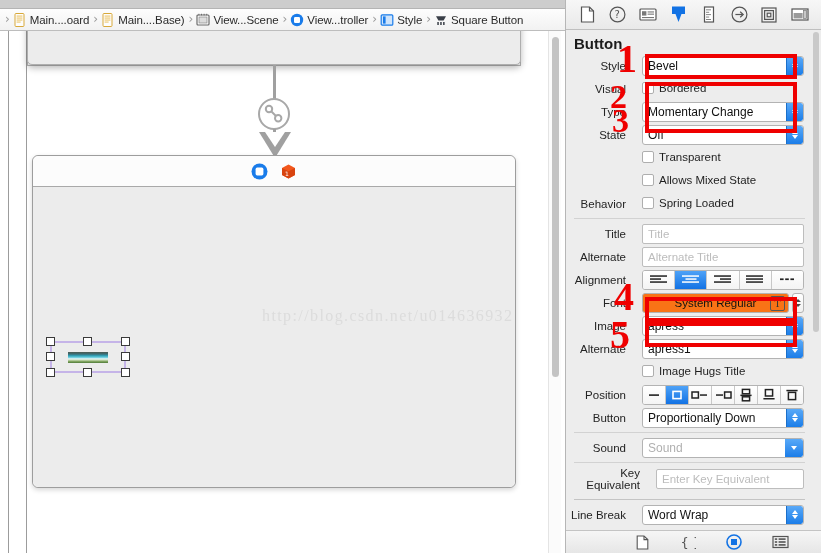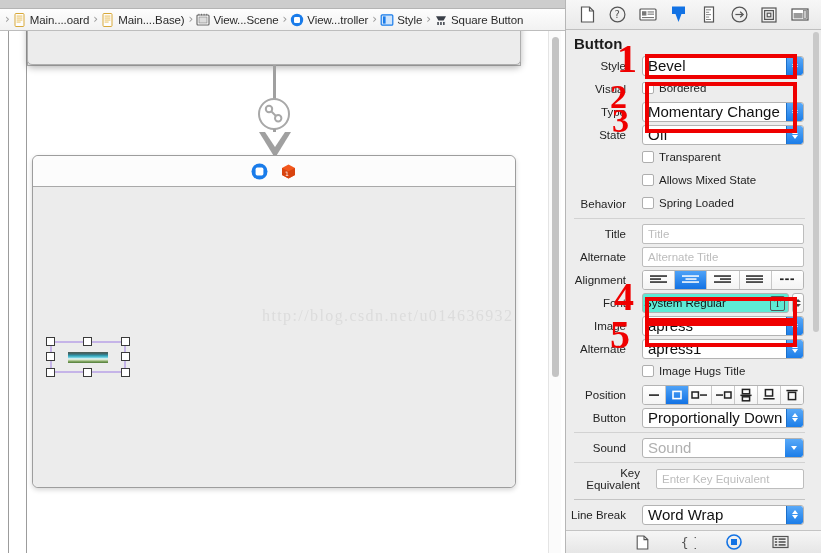--- a/index.html
+++ b/index.html
@@ -154,21 +154,21 @@
 
   .row { display: flex; align-items: center; min-height: 21px; margin-bottom: 2px; position: relative; }
   .lbl {
     width: 76px; text-align: right; padding-right: 16px;
     font-size: 11.5px; color: #242424; flex: 0 0 auto;
   }
   .fld { flex: 1 1 auto; margin-right: 9px; position: relative; }
 
   .combo {
     height: 20px; background: #fff; border: 1px solid #b3b3b3; border-radius: 3px;
-    display: flex; align-items: center; font-size: 15px; color: #111;
+    display: flex; align-items: center; font-size: 12px; color: #111;
     padding-left: 5px; position: relative; overflow: hidden;
   }
   .combo.ph { color: #b0b0b0; }
   .stepper-blue {
     position: absolute; right: 0; top: 0; width: 17px; height: 100%;
     background: linear-gradient(#59a9f8,#1b7de8);
     border-left: 1px solid #1b6fc9;
     display: flex; flex-direction: column; align-items: center; justify-content: center;
     border-radius: 0 2px 2px 0;
   }
@@ -195,23 +195,23 @@
     overflow: hidden; background: #fff;
   }
   .seg-item {
     flex: 1 1 0; display: flex; align-items: center; justify-content: center;
     border-right: 1px solid #c8c8c8; background: linear-gradient(#ffffff,#f4f4f4);
   }
   .seg-item:last-child { border-right: none; }
   .seg-item.on { background: linear-gradient(#4ea2f7,#1272e4); }
 
   .fontfield {
-    height: 20px; background: #5eead4; border: 1px solid #b3b3b3; border-radius: 3px;
+    height: 20px; background: #f97316; border: 1px solid #b3b3b3; border-radius: 3px;
     display: flex; align-items: center; font-size: 11.5px; color: #111;
-    padding-left: 1px; position: relative; padding-right: 22px;
+    padding-left: 22px; position: relative; padding-right: 22px; justify-content: center;
   }
   .tbadge {
     position: absolute; right: 3px; top: 2px; width: 15px; height: 15px;
     border: 1px solid #555; border-radius: 2px;
     font-size: 10px; display:flex; align-items:center; justify-content:center;
     color:#333; font-family:"Liberation Serif", serif;
   }
   .stepper-grey {
     width: 12px; height: 20px; margin-left: 3px; flex: 0 0 auto;
     border: 1px solid #b3b3b3; border-radius: 3px; background: linear-gradient(#fff,#f0f0f0);

